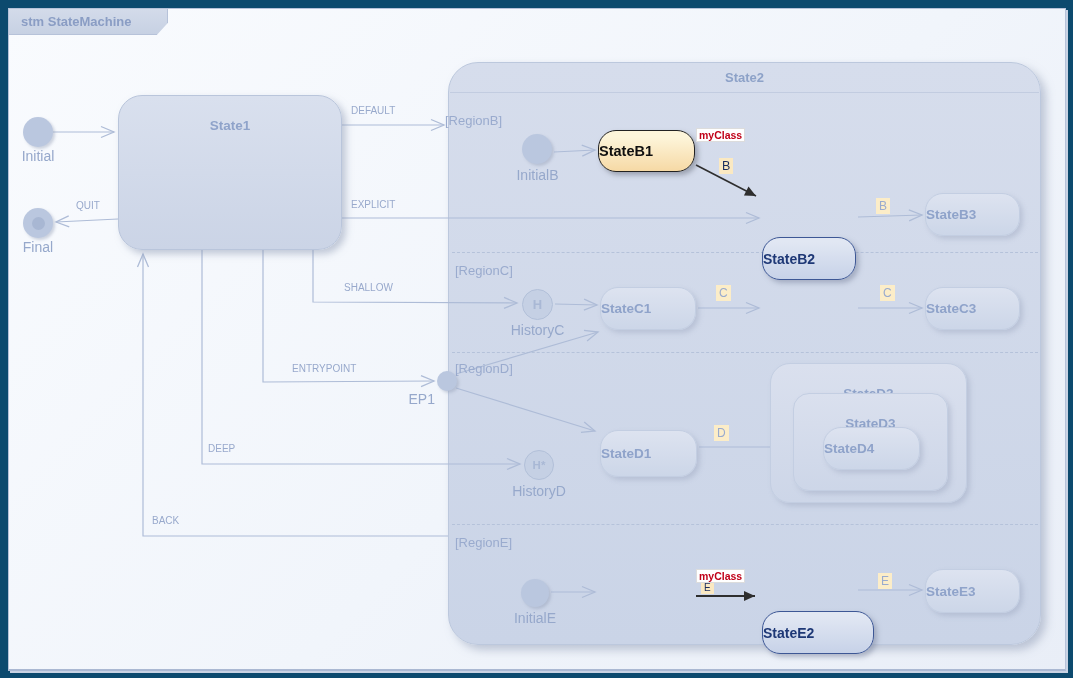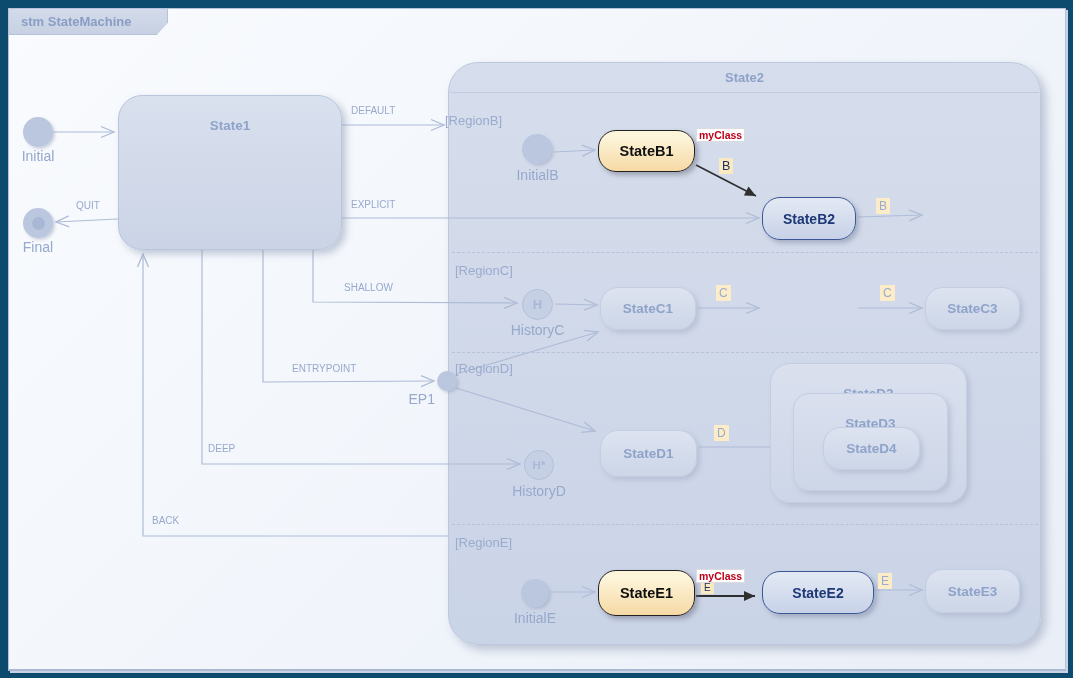--- a/index.html
+++ b/index.html
@@ -15,32 +15,32 @@
            font-weight:bold; font-size:13px; color:#8b9ac4; color:#8a9dc4; padding:5px 0 0 12px; }
   .state2 { position:absolute; left:448px; top:62px; width:593px; height:583px; z-index:1;
            border-radius:30px; background:linear-gradient(#d6ddec,#cad4e7);
            border:1px solid #bcc8dd; box-shadow:5px 5px 9px rgba(141,153,180,.5); }
   .state2-title { position:absolute; left:0; top:7px; width:100%; text-align:center;
            font-weight:bold; font-size:13px; color:#8da2c8; }
   .state2-sep { position:absolute; left:1px; top:29px; width:calc(100% - 2px); height:1px; background:#c2cce0; }
   .region-sep { position:absolute; height:0; border-top:1px dashed #b5c2da; z-index:2; }
   .region-label { position:absolute; font-size:13px; color:#9aabce; z-index:3; }
   .connectors { position:absolute; left:0; top:0; width:1073px; height:678px; z-index:2; pointer-events:none; }
-  .state { position:absolute; z-index:3; border-radius:18px; display:flex; align-items:center; justify-content:center;
+  .state { position:absolute; z-index:3; border-radius:18px; display:flex; align-items:center; justify-content:flex-start;
            background:linear-gradient(#dde3f0,#ccd6e8); border:1px solid #c3cee2;
            box-shadow:3px 3px 5px rgba(148,159,184,.38);
            font-weight:bold; font-size:13.5px; color:#8fa3ca; }
   .state.composite { align-items:flex-start; justify-content:center; padding-top:22px;
            background:linear-gradient(#dae0ee,#cdd6e8);text-align:center; }
   .state.big { border-radius:24px; background:linear-gradient(#d9e0ee 0%,#cbd4e6 100%);
            border:1px solid #b9c5db; box-shadow:4px 4px 7px rgba(141,153,180,.5); }
   .state.hl-yellow { background:linear-gradient(#fdf5da 15%,#f6d9a5 100%); border:1.4px solid #222;
            color:#0f0f0f; font-size:14.5px; box-shadow:3px 3px 5px rgba(110,115,130,.55); }
   .state.hl-navy { background:linear-gradient(#e1e7f3 10%,#c7d2e8 100%); border:1.4px solid #3d5795;
-           color:#1e3876; font-size:14px; box-shadow:3px 3px 5px rgba(120,130,155,.5); }
+           color:#1e3876; font-size:14px; box-shadow:3px 3px 5px rgba(120,130,155,.5);margin-top:40px; }
   .circle { position:absolute; z-index:3; border-radius:50%; background:#bac7df;
            box-shadow:2px 2px 3px rgba(148,159,184,.45); }
   .circle.ringed { display:flex; align-items:center; justify-content:center; }
   .final-dot { width:13px; height:13px; border-radius:50%; background:#a8b7d3; }
   .circle.history { background:#c5d0e4; border:1px solid #b2c0d9; display:flex; align-items:center; justify-content:center;
            font-weight:bold; font-size:13px; color:#a9b8d5; box-shadow:none; }
   .node-label { position:absolute; z-index:3; font-size:14px; color:#96a8cb; text-align:center; }
   .trans-label { position:absolute; z-index:3; font-size:10px; color:#98a9cc; white-space:nowrap; }
   .badge { position:absolute; z-index:4; font-size:12px; color:#9aabce; background:#fcedc8;
            padding:0 3px; line-height:16px; }
@@ -127,20 +127,23 @@
   <div class="node-label" style="left:495px; top:167px; width:85px;">InitialB</div>
   <div class="state hl-yellow" style="left:598px; top:130px; width:97px; height:42px;">
     <span>StateB1</span>
   </div>
   <div class="stereo" style="left:696px; top:128px;">myClass</div>
   <div class="badge dark" style="left:719px; top:158px;">B</div>
   <div class="state hl-navy" style="left:762px; top:197px; width:94px; height:43px;">
     <span>StateB2</span>
   </div>
   <div class="badge" style="left:876px; top:198px;">B</div>
+  <div class="state" style="left:925px; top:193px; width:95px; height:43px;">
+    <span>StateB3</span>
+  </div>
 
   <div class="circle history" style="left:522px; top:289px; width:31px; height:31px;">
     <span>H</span>
   </div>
   <div class="node-label" style="left:495px; top:322px; width:85px;">HistoryC</div>
   <div class="state" style="left:600px; top:287px; width:96px; height:43px;">
     <span>StateC1</span>
   </div>
   <div class="badge" style="left:716px; top:285px;">C</div>
   <div class="badge" style="left:880px; top:285px;">C</div>
@@ -163,23 +166,20 @@
   </div>
   <div class="state composite" style="left:793px; top:393px; width:155px; height:98px; border-radius:16px;">
     <span>StateD3</span>
   </div>
   <div class="state" style="left:823px; top:427px; width:97px; height:43px;">
     <span>StateD4</span>
   </div>
 
   <div class="circle" style="left:521px; top:579px; width:28px; height:28px;"></div>
   <div class="node-label" style="left:492px; top:610px; width:86px;">InitialE</div>
-  <div class="state hl-yellow" style="left:598px; top:570px; width:97px; height:46px;">
-    <span>StateE1</span>
-  </div>
   <div class="stereo" style="left:696px; top:569px;">myClass</div>
   <div class="badge dark tiny" style="left:701px; top:582px;">E</div>
   <div class="state hl-navy" style="left:762px; top:571px; width:112px; height:43px;">
     <span>StateE2</span>
   </div>
   <div class="badge" style="left:878px; top:573px;">E</div>
   <div class="state" style="left:925px; top:569px; width:95px; height:44px;">
     <span>StateE3</span>
   </div>
 </div>

